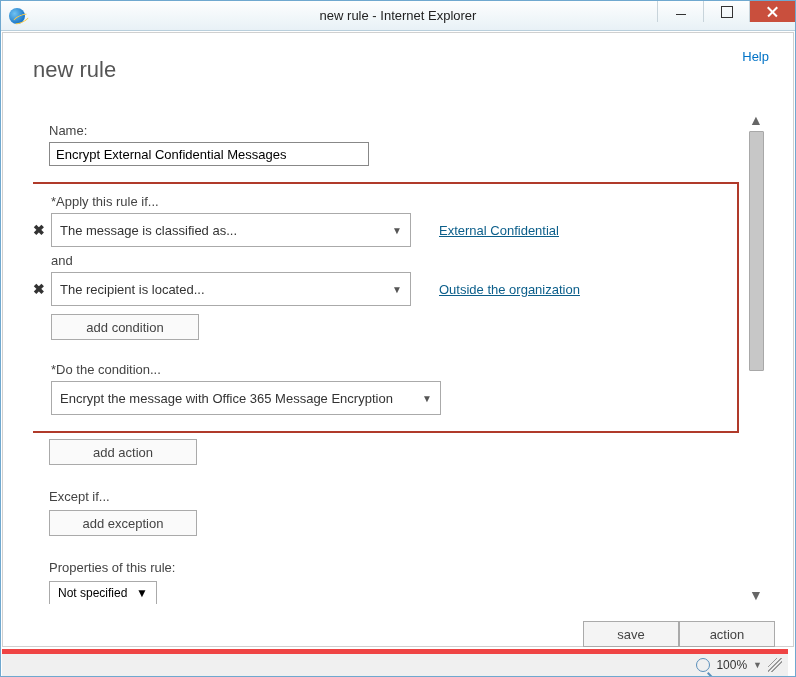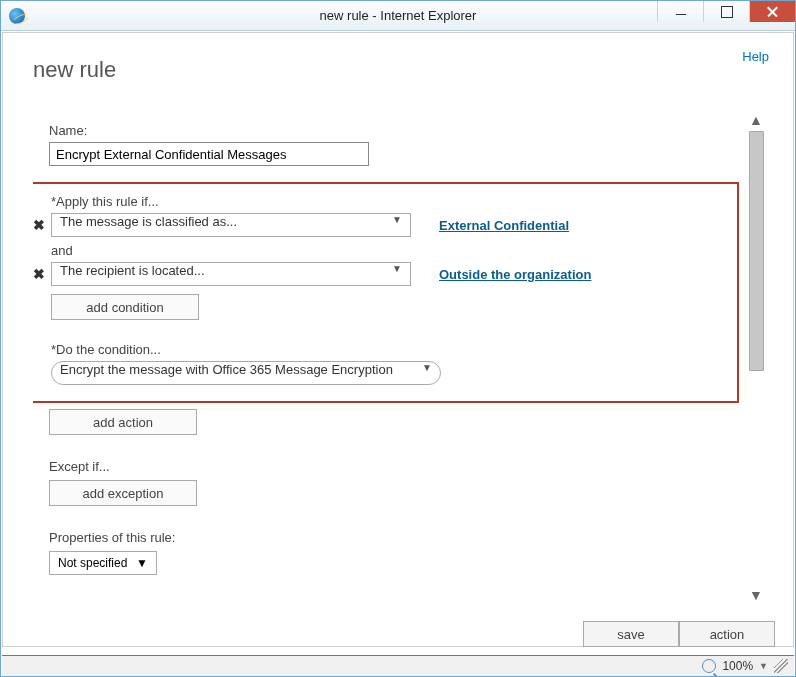--- a/index.html
+++ b/index.html
@@ -35,40 +35,40 @@
 
 .fld-label { font-size:13px; color:#444; margin-top:12px; }
 .name-input { width:320px; height:24px; border:1px solid #888; padding:0 6px; font-size:13px; margin-top:4px; }
 
 .red-box { border:2px solid #b03a2a; padding:10px 14px 16px 2px; margin-top:16px; position:relative; margin-left:-20px; padding-left:20px;}
 
 .section-label { font-size:13px; color:#444; margin-top:8px; }
 
 .row { display:flex; align-items:center; margin-top:4px; }
 .remove-x { width:14px; font-size:14px; font-weight:bold; color:#333; cursor:pointer; }
-.select-box { width:360px; height:24px; border:1px solid #aaa; background:#fff; display:flex; justify-content:space-between; padding:0 8px; font-size:13px; color:#333; margin-left:4px;}
+.select-box { width:360px; height:24px; border:1px solid #aaa; background:#fff; display:flex; align-items:center; justify-content:space-between; padding:16px 8px; font-size:13px; color:#333; margin-left:4px;}
 .select-box .caret { font-size:10px; color:#555;}
-.value-link { margin-left:28px; color:#0b5e8a; font-size:13px; font-weight:bold; text-decoration:underline; }
+.value-link { margin-left:28px; color:#0b5e8a; font-size:13px; font-weight:normal; text-decoration:underline; }
 .and-text { font-size:13px; color:#444; margin-left:18px; margin-top:6px;}
 
 .btn { height:26px; border:1px solid #aaa; background:#fafafa; font-size:13px; color:#444; padding:0 18px; cursor:pointer;}
 .btn-small { width:148px; text-align:center;}
 
 .checkbox-row { display:flex; align-items:center; margin-top:10px;}
 .checkbox-row input { width:15px; height:15px; margin-right:6px;}
 .checkbox-row label { font-size:13px; color:#333;}
 
 .severity-select { width:108px; height:24px; border:1px solid #aaa; display:flex; align-items:center; justify-content:space-between; padding:0 8px; font-size:12px; margin-top:6px; margin-left:0;}
 
 
 .bottom-bar { position:absolute; bottom:29px; right:20px; height:50px; display:flex; align-items:flex-end; }
 .btn-main { width:96px; height:26px; border:1px solid #aaa; background:#f4f4f4; font-size:13px; color:#444;}
 
 
-.statusbar { position:absolute; bottom:0; left:1px; right:1px; height:21px; background:#f0f0f0; border-top:1px solid #ef4444; display:flex; justify-content:flex-end; align-items:center; padding-right:6px; font-size:12px; color:#333; gap:6px;}
+.statusbar { position:absolute; bottom:0; left:1px; right:7px; height:27px; background:#f0f0f0; border-top:5px solid #ef4444; display:flex; justify-content:flex-end; align-items:center; padding-right:6px; font-size:12px; color:#333; gap:6px;}
 .zoom-icon { width:14px; height:14px; border:1.5px solid #5a8fbb; border-radius:50%; position:relative;}
 .zoom-icon::after{content:"";position:absolute;right:-4px;bottom:-4px;width:6px;height:1.5px;background:#5a8fbb;transform:rotate(45deg);}
 .status-caret{font-size:9px;color:#666;}
 .resize-grip { width:14px; height:14px; background:
  linear-gradient(135deg, transparent 6px, #999 6px, #999 7px, transparent 7px),
  linear-gradient(135deg, transparent 9px, #999 9px, #999 10px, transparent 10px),
  linear-gradient(135deg, transparent 12px, #999 12px, #999 13px, transparent 13px);}
 </style>
 </head>
 <body>
@@ -122,21 +122,21 @@
           <span>The recipient is located...</span>
           <span class="caret">▼</span>
         </div>
         <a class="value-link">Outside the organization</a>
       </div>
 
       <button class="btn btn-small" style="margin-top:8px; margin-left:0;">add condition</button>
 
       <div class="section-label" style="margin-top:22px;">*Do the condition...</div>
       <div class="row">
-        <div class="select-box" style="margin-left:0; width:390px;border-radius:12px;">
+        <div class="select-box" style="margin-left:0; width:390px;">
           <span>Encrypt the message with Office 365 Message Encryption</span>
           <span class="caret">▼</span>
         </div>
       </div>
     </div>
 
     <button class="btn btn-small" style="margin-top:6px;">add action</button>
 
     <div class="section-label" style="margin-top:24px;">Except if...</div>
     <button class="btn btn-small" style="margin-top:6px;">add exception</button>

